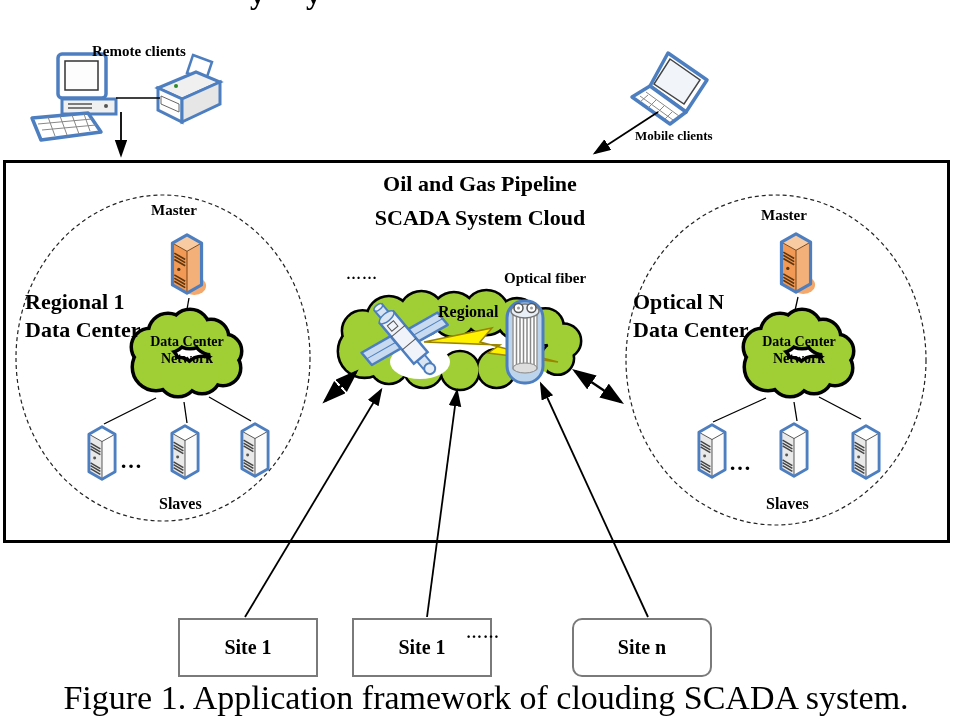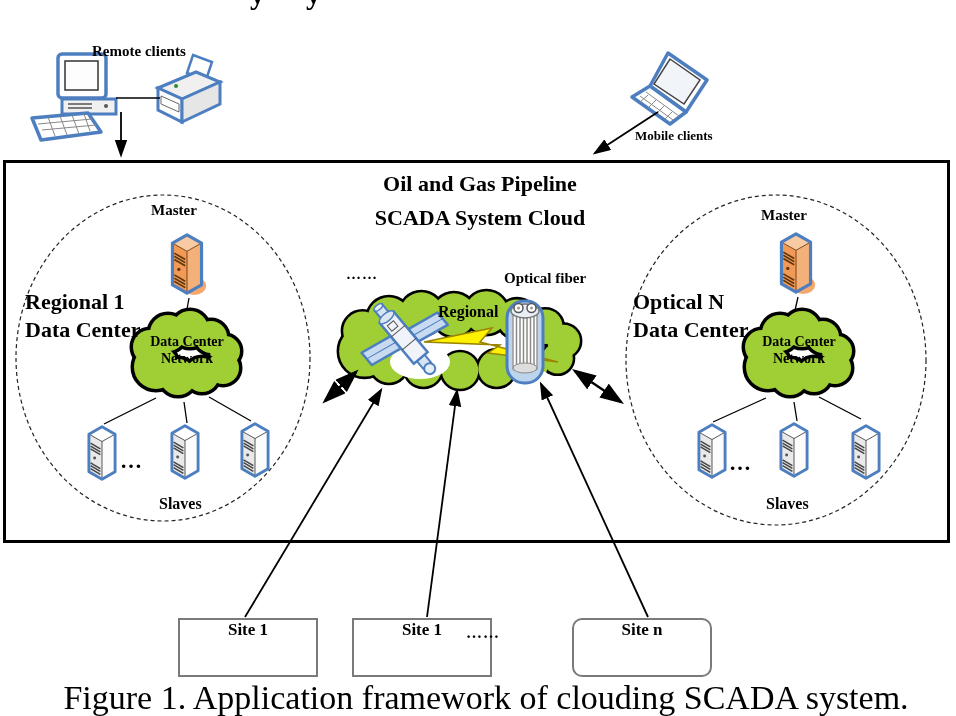--- a/index.html
+++ b/index.html
@@ -3,22 +3,22 @@
 <meta charset="utf-8">
 <style>
   html,body{margin:0;padding:0;background:#fff;}
   .canvas{position:relative;width:956px;height:716px;background:#fff;overflow:hidden;
           font-family:"Liberation Serif","DejaVu Serif",serif;color:#000;}
   .lbl{position:absolute;font-weight:bold;white-space:nowrap;}
   .main-box{position:absolute;left:3px;top:160px;width:941px;height:377px;border:3px solid #000;background:transparent;}
   .title{position:absolute;left:250px;top:167px;width:460px;text-align:center;
          font-size:22px;font-weight:bold;line-height:34px;z-index:3;}
   .sitebox{position:absolute;top:618px;width:136px;height:55px;border:2px solid #7a7a7a;
-           background:#fff;display:flex;align-items:flex-start;justify-content:center;
-           font-size:17px;font-weight:bold;z-index:3;}
+           background:#fff;display:flex;align-items:center;justify-content:center;
+           font-size:20px;font-weight:bold;z-index:3;}
   .caption{position:absolute;left:46px;top:679px;width:880px;text-align:center;
            font-size:34px;z-index:3;}
   .frag{position:absolute;top:0;width:22px;height:10px;overflow:hidden;z-index:2;}
   .frag span{position:absolute;top:-23px;left:2px;font-size:30px;font-weight:bold;}
   svg{display:block;}
   .overlay{position:absolute;left:0;top:0;z-index:2;pointer-events:none;}
   .netlbl{position:absolute;width:118px;text-align:center;font-weight:bold;
           font-size:14px;line-height:17px;z-index:3;}
   .reglbl{position:absolute;font-size:22px;font-weight:bold;line-height:28px;z-index:3;}
 </style>

